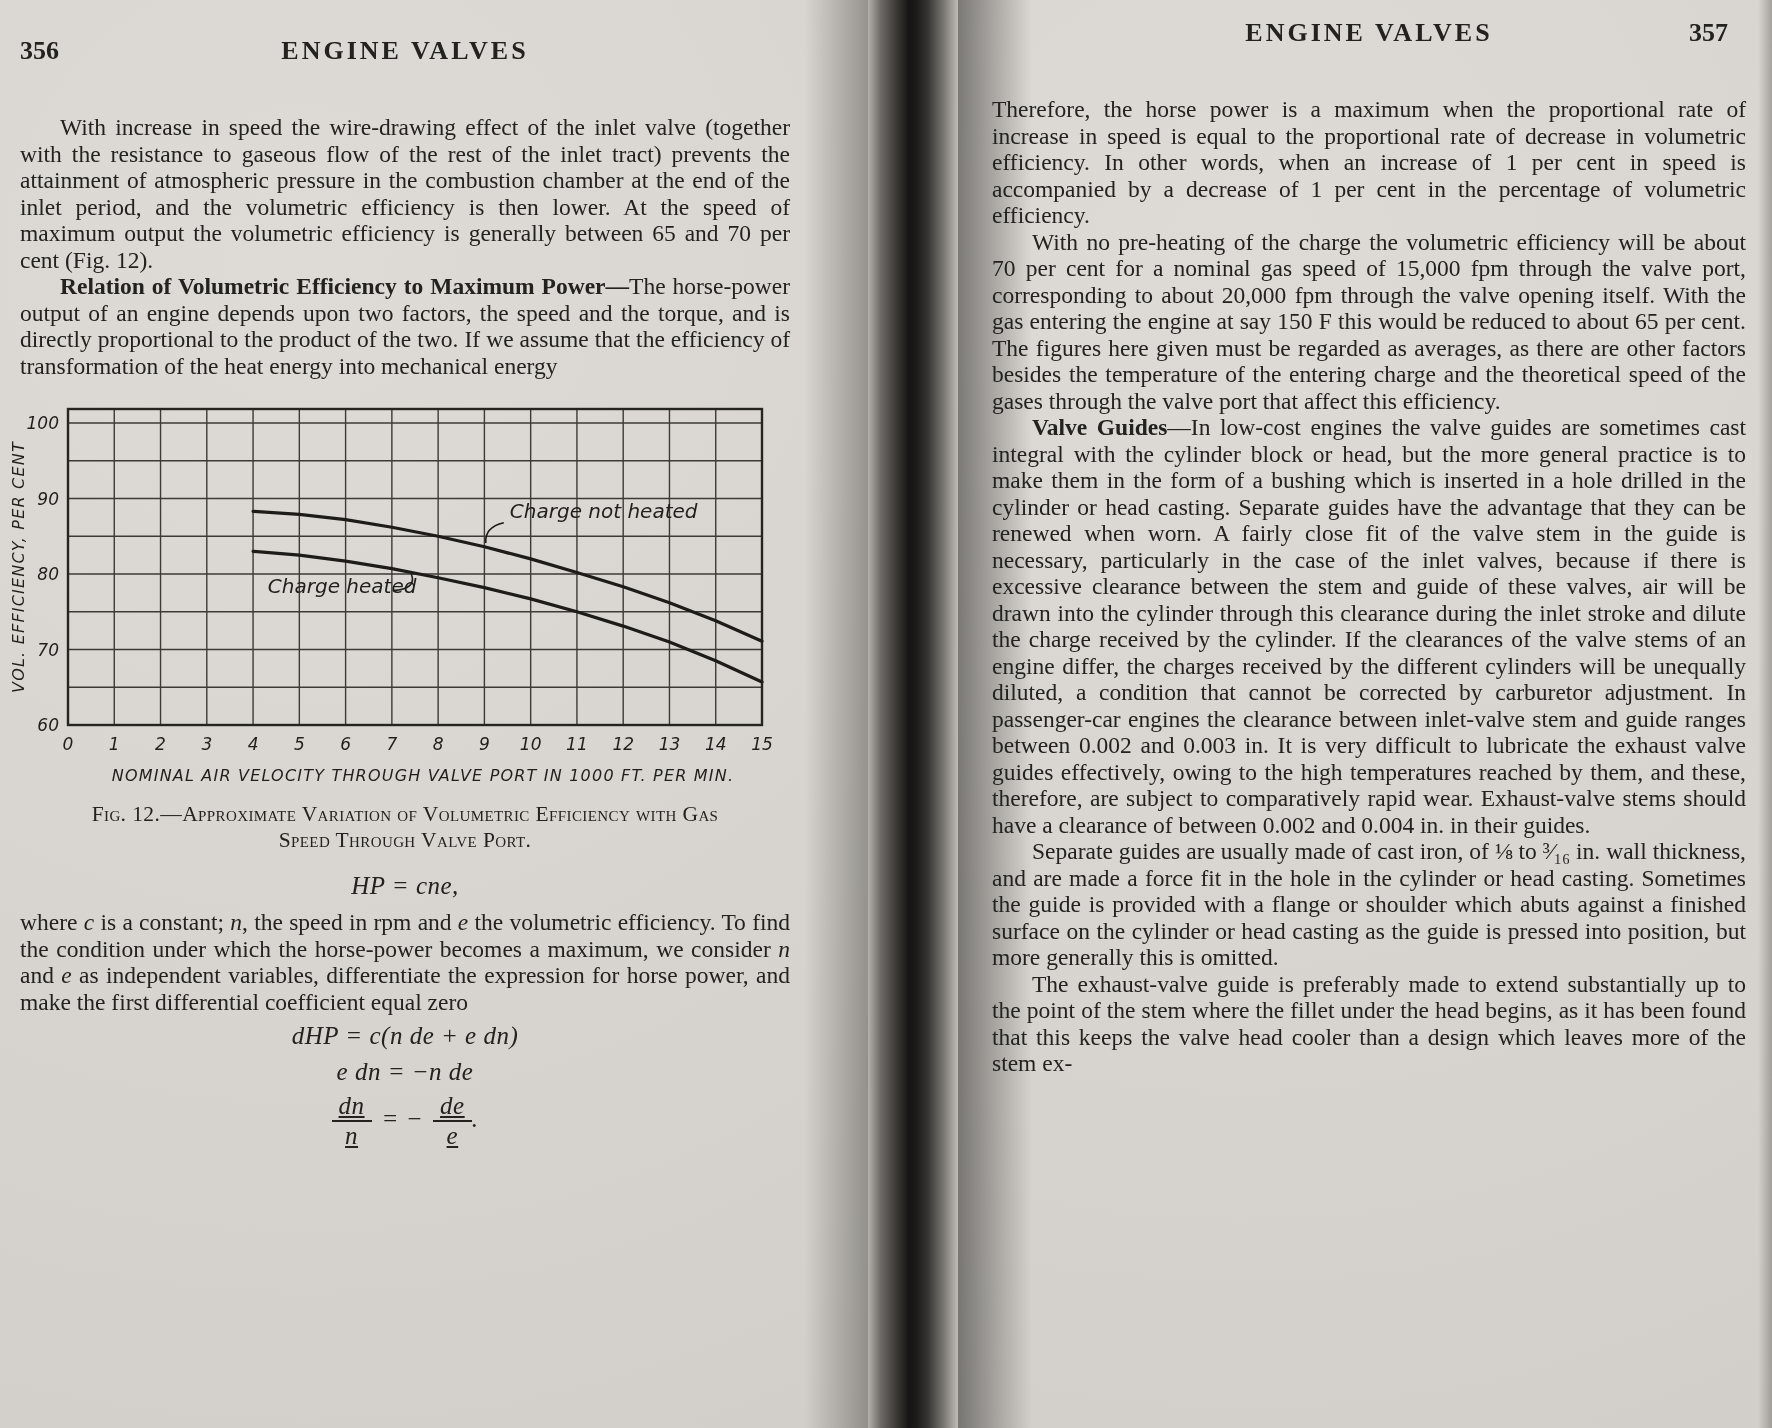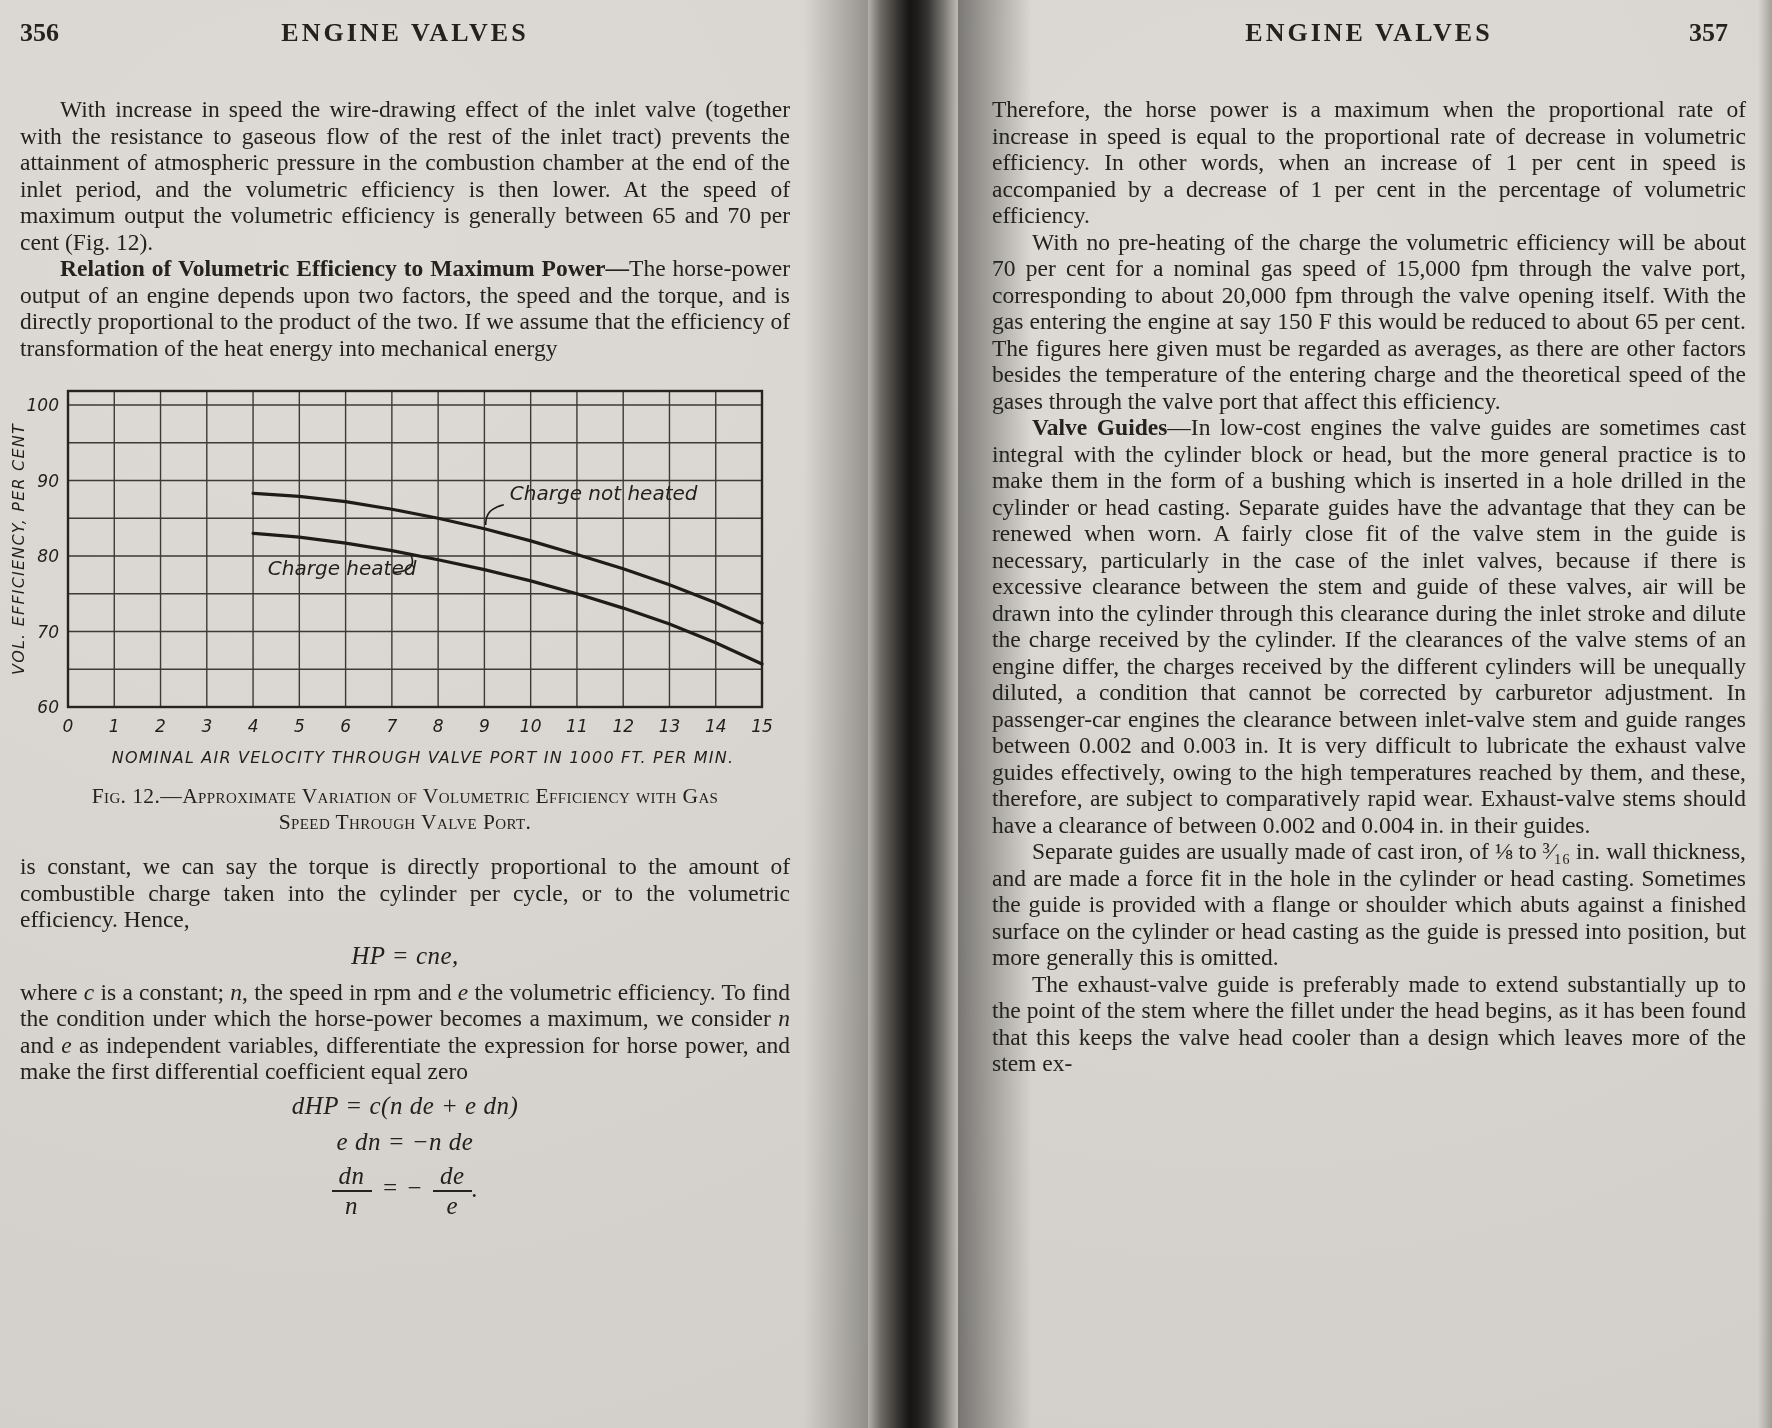--- a/index.html
+++ b/index.html
@@ -9,21 +9,21 @@
     background:#4a4845;
     font-family:"Liberation Serif","DejaVu Serif",serif;
     color:#23221e;
   }
   .spread{position:relative;width:1772px;height:1428px;display:flex;}
   .page{
     position:relative;box-sizing:border-box;
     background:radial-gradient(circle at 35% 18%, #dedbd6 0%, #d9d6d1 45%, #d2cfca 100%);
   }
   .page > *{position:relative;z-index:1;}
-  .page.left{width:868px;padding:18px 78px 0 20px;}
+  .page.left{width:868px;padding:36px 78px 0 20px;}
   .page.left::after{
     content:"";position:absolute;top:0;right:0;width:64px;height:100%;z-index:0;
     background:linear-gradient(90deg,rgba(40,38,35,0) 0%,rgba(40,38,35,.38) 100%);
   }
   .page.right{flex:1;padding:18px 26px 0 34px;}
   .page.right::before{
     content:"";position:absolute;top:0;left:0;width:74px;height:100%;z-index:0;
     background:linear-gradient(90deg,rgba(28,26,24,.5) 0%,rgba(28,26,24,0) 100%);
   }
   .page.right::after{
@@ -61,21 +61,21 @@
   .caption{
     text-align:center;font-variant:small-caps;font-size:21.5px;line-height:26px;
     margin:2px 0 18px 0;letter-spacing:.4px;
   }
   .caption span{display:block;}
   .equation{
     text-align:center;font-style:italic;font-size:25px;line-height:30px;
     margin:8px 0;letter-spacing:.5px;
   }
   .eq-block .equation{margin:6px 0;text-align:center;}
-  .frac{display:inline-flex;flex-direction:column;align-items:center;vertical-align:middle;line-height:26px;}
+  .frac{display:inline-flex;flex-direction:column;align-items:center;vertical-align:middle;line-height:26px;text-decoration:underline;}
   .frac .top{display:block;padding:0 7px 1px;border-bottom:2px solid #23221e;}
   .frac .bot{display:block;padding-top:1px;}
   .eq-mid{padding:0 10px;}
 </style>
 </head>
 <body>
 
 <div class="spread">
 
   <div class="page left">
@@ -142,21 +142,20 @@
           <path d="M382.8 197.6 Q407.3 196.1 401.3 181.0" class="leader"></path>
           <text x="257.872" y="199.875" class="series-label">Charge heated</text>
         </svg>
     </div>
 
     <div class="caption">
       <span>Fig. 12.—Approximate Variation of Volumetric Efficiency with Gas</span>
       <span>Speed Through Valve Port.</span>
     </div>
 
-    <p>is constant, we can say the torque is directly proportional to the amount of combustible charge taken into the cylinder per cycle, or to the volumetric efficiency. Hence,</p>
     <div class="equation">HP = cne,</div>
     <p><span>where </span><i>c</i><span> is a constant; </span><i>n</i><span>, the speed in rpm and </span><i>e</i><span> the volumetric efficiency. To find the condition under which the horse-power becomes a maximum, we consider </span><i>n</i><span> and </span><i>e</i><span> as independent variables, differentiate the expression for horse power, and make the first differential coefficient equal zero</span></p>
 
     <div class="eq-block">
       <div class="equation">dHP = c(n de + e dn)</div>
       <div class="equation">e dn = −n de</div>
       <div class="equation">
         <span class="frac">
             <span class="top">dn</span>
             <span class="bot">n</span>

